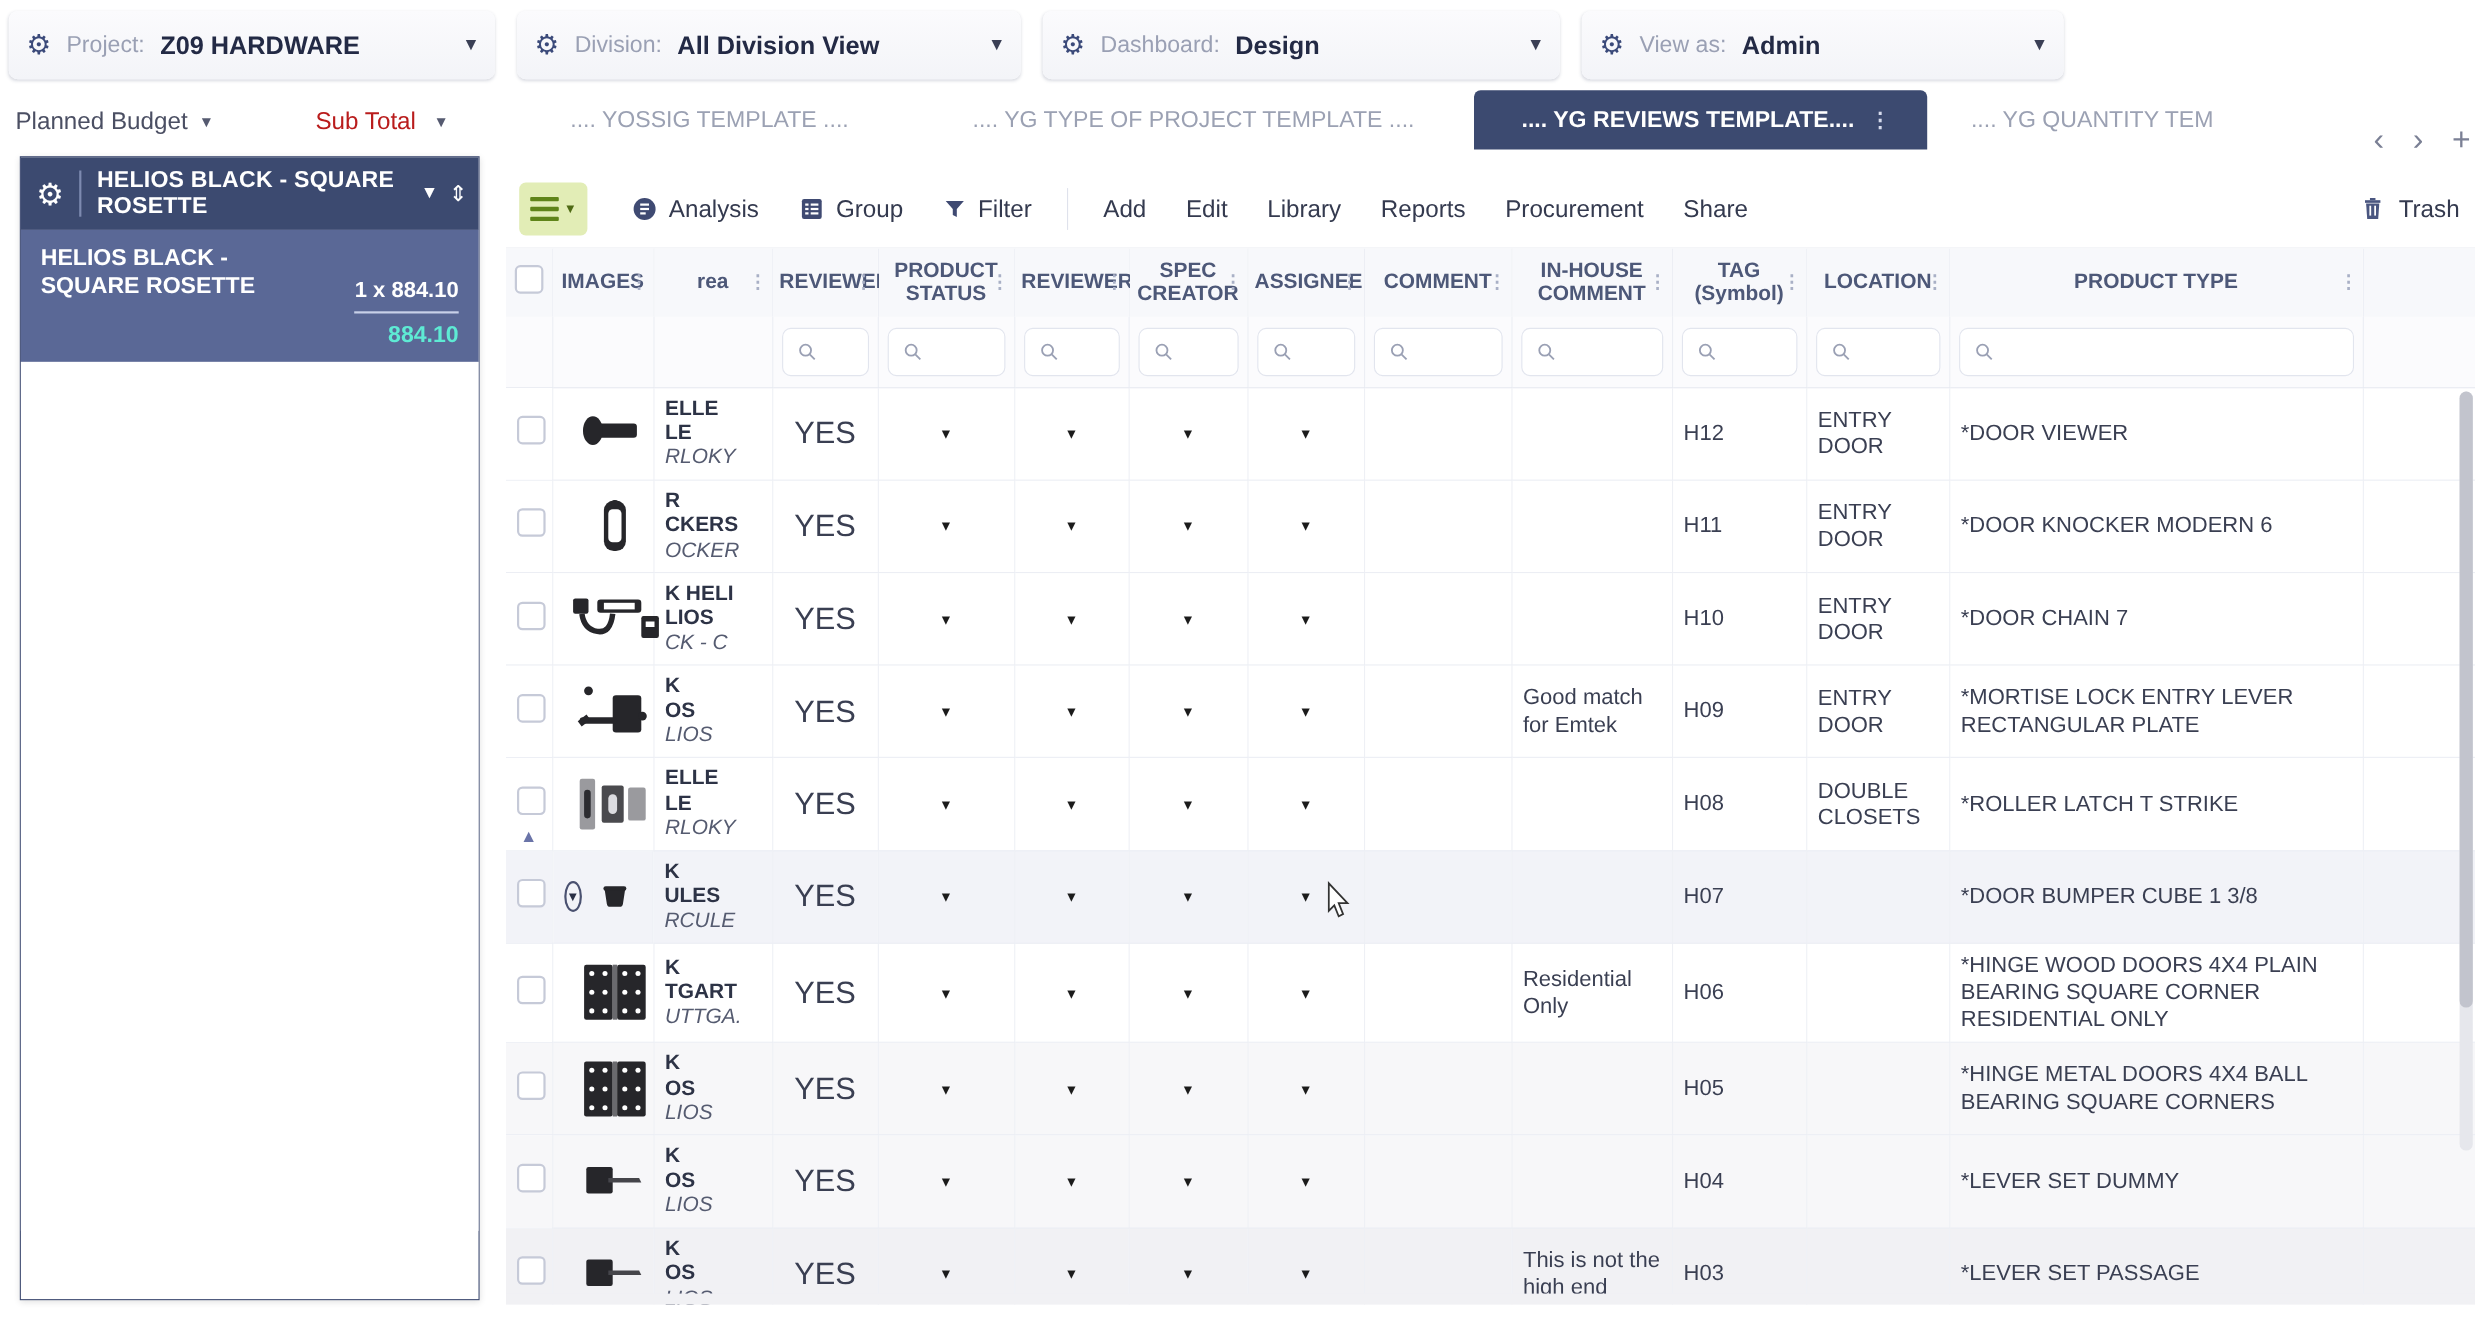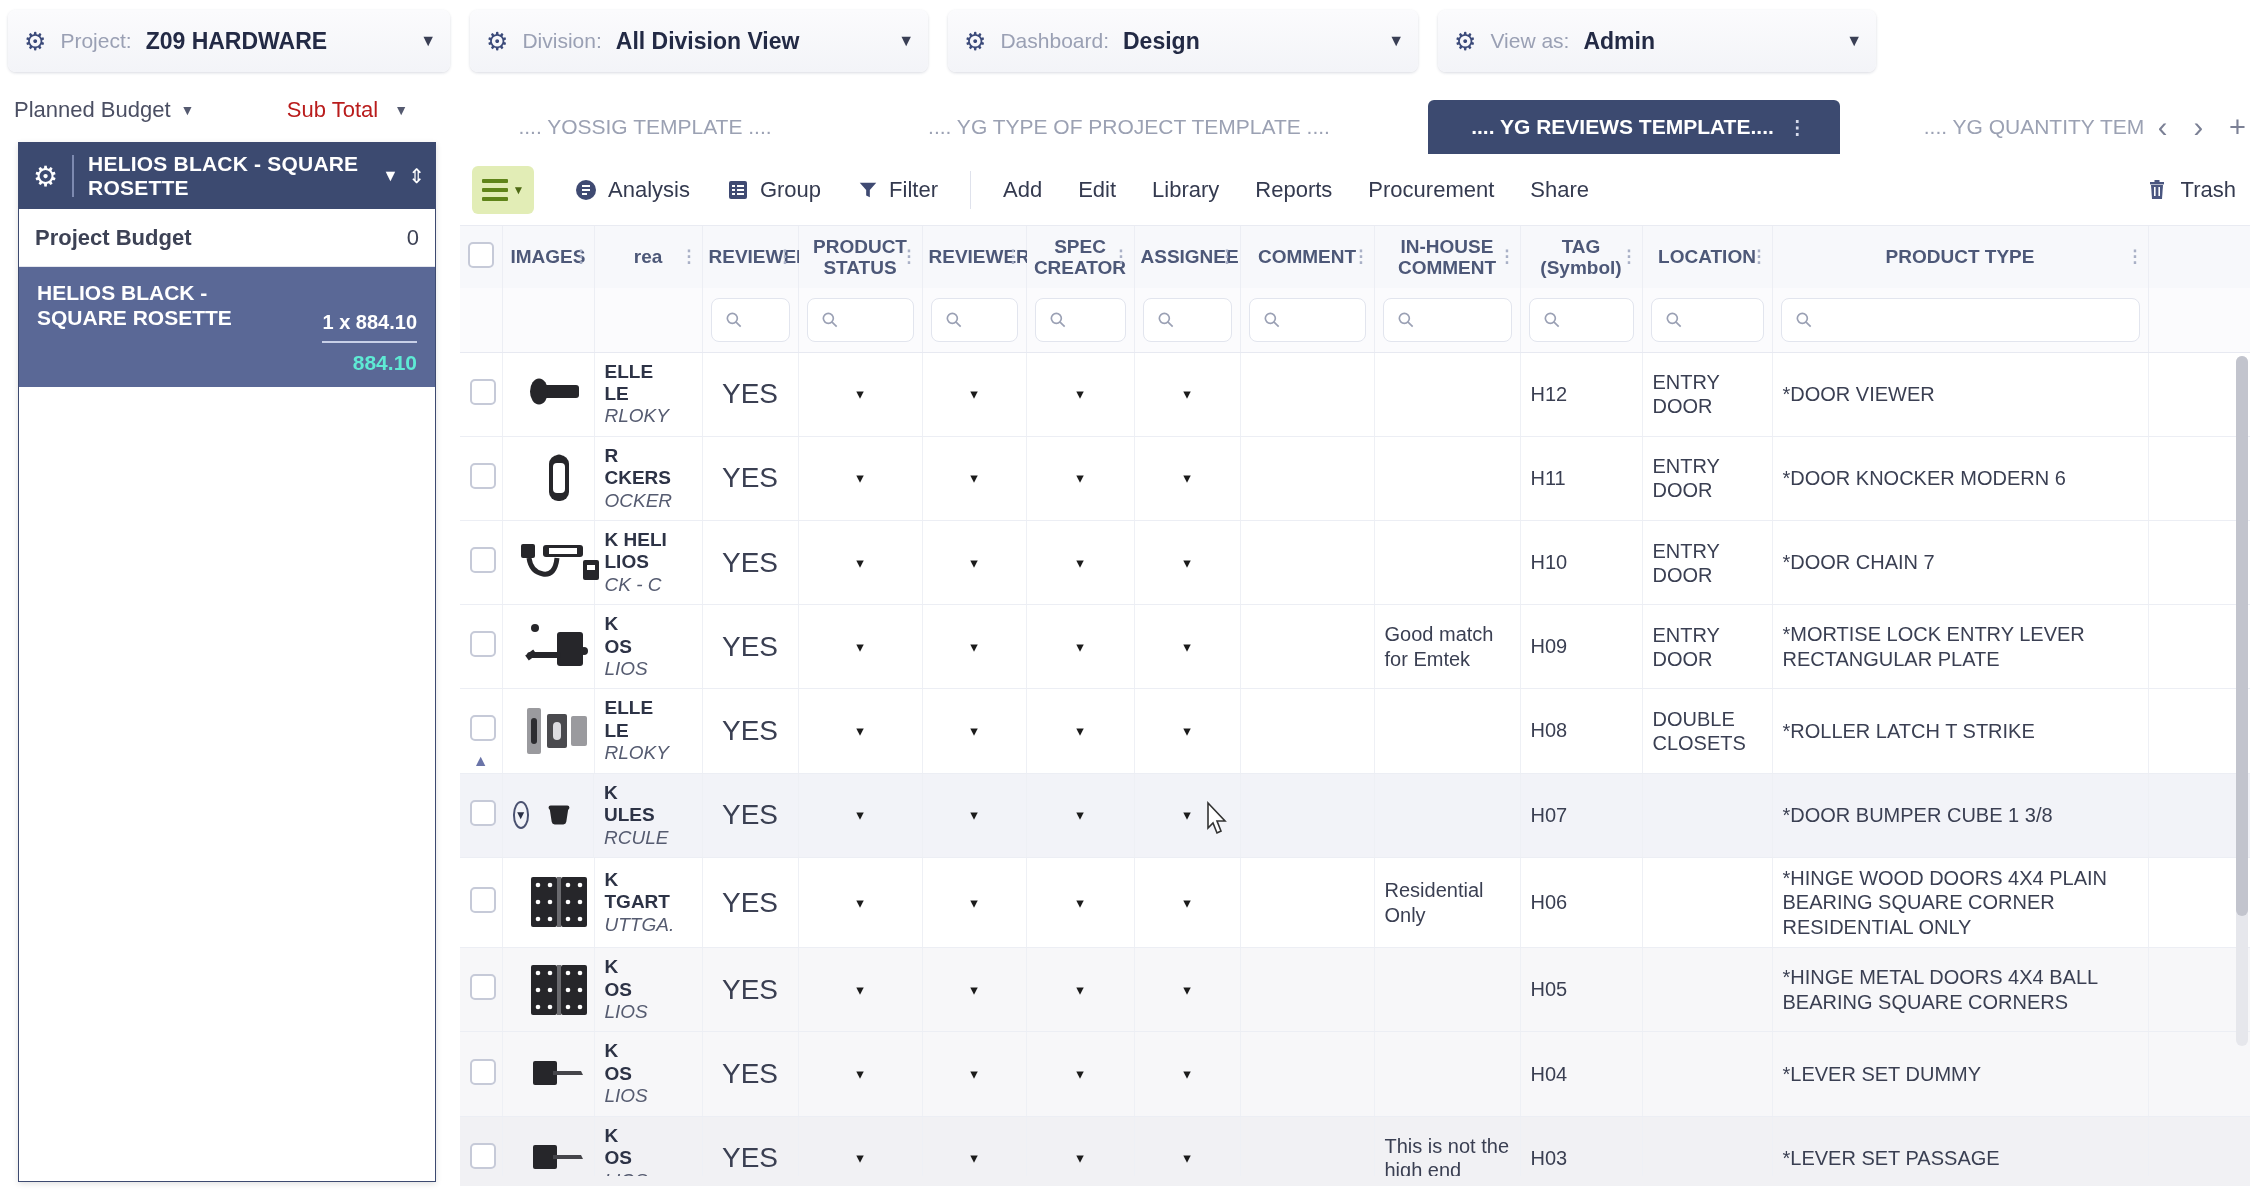--- a/index.html
+++ b/index.html
@@ -83,23 +83,22 @@
   .panel-item .item-figs { margin-left: auto; text-align: right; padding-top: 30px;}
   .panel-item .qty { font-size: 20px; font-weight: bold; }
   .panel-item .rule { height: 2px; background: #c8d0e8; margin: 7px 0 8px 0; }
   .panel-item .total { font-size: 21px; font-weight: bold; color: #5eead4; }
   .panel-body { background: #fff; height: 790px; }
 
   
   .main { position: absolute; left: 460px; top: 82px; width: 1790px; height: 1115px; }
 
   .tabstrip {
-    height: 72px; display: flex; align-items: flex-end; background: #fff;
+    height: 72px; display: flex; align-items: flex-start; background: #fff;
     position: relative;
-    gap: 44px;
   }
   .tab {
     height: 54px; display: flex; align-items: center; justify-content: center;
     color: #9ba1b3; font-size: 21px; white-space: nowrap; padding: 0 20px;
     font-weight: 500;
   }
   .tab.active {
     background: #3c4a70; color: #ffffff; border-radius: 6px 6px 0 0;
     font-weight: bold; padding-right: 10px;
   }
@@ -237,24 +236,20 @@
       <span class="subtotal-caret">▼</span>
     </div>
 
     <div class="panel">
       <div class="panel-head">
         <span class="gear">⚙</span>
         <span class="divider"></span>
         <span class="title">HELIOS BLACK - SQUARE ROSETTE</span>
         <span class="caret">▼</span>
         <span class="expand">⇕</span>
-      </div>
-      <div class="panel-subrow">
-        <span class="name">Project Budget</span>
-        <span class="val">0</span>
       </div>
       <div class="panel-item">
         <div class="item-title">HELIOS BLACK - SQUARE ROSETTE</div>
         <div class="item-figs">
           <div class="qty">1 x 884.10</div>
           <div class="rule"></div>
           <div class="total">884.10</div>
         </div>
       </div>
       <div class="panel-body"></div>

